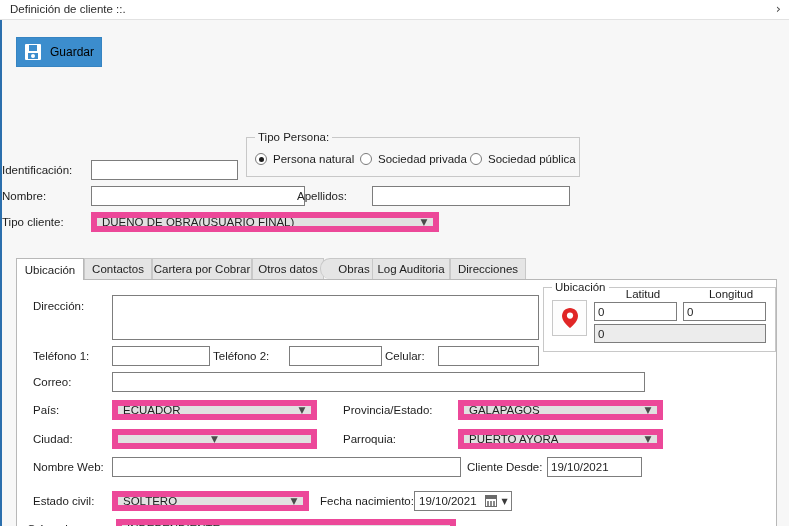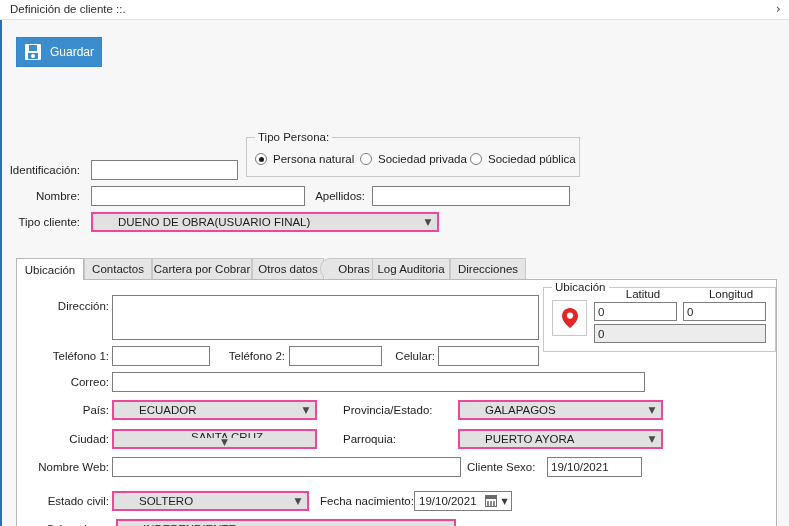--- a/index.html
+++ b/index.html
@@ -59,21 +59,21 @@
     width: 86px; height: 30px;
     background: #3c8dcd;
     border: 1px solid #3684c2;
     box-sizing: border-box;
     cursor: pointer;
     display: flex;
     align-items: center;
     padding-left: 8px;
   }
   #btn-guardar .glabel {
-    color: #ffffff;
+    color: #000000;
     font-size: 12px;
     margin-left: 9px;
     white-space: nowrap;
   }
   .floppy {
     width: 16px; height: 16px;
     position: relative;
     flex: 0 0 auto;
   }
   .floppy .shell {
@@ -148,21 +148,21 @@
     font-size: 11.5px;
     color: #1d1d1d;
   }
 
   
   .flabel {
     position: absolute;
     font-size: 11.5px;
     color: #1d1d1d;
     white-space: nowrap;
-    text-align: right;
+    text-align: left;
   }
   .flabel.left { text-align: left; }
 
   
   .tinput {
     position: absolute;
     background: #ffffff;
     border: 1px solid #7d7d7d;
     box-sizing: border-box;
     font-family: "Liberation Sans", sans-serif;
@@ -177,27 +177,26 @@
   textarea.tinput {
     resize: none;
     padding: 2px 3px;
     line-height: 14px;
   }
 
   
   .combo {
     position: absolute;
     background: #e1e1e1;
-    border: 2px solid #ec4899;
+    border: 6px solid #ec4899;
     box-sizing: border-box;
     display: flex;
     align-items: center;
     cursor: pointer;
     overflow: hidden;
-    padding-left: 20px;
   }
   .combo .ctext {
     font-size: 11.5px;
     color: #1d1d1d;
     padding-left: 5px;
     white-space: nowrap;
     overflow: hidden;
     flex: 1 1 auto;
   }
   .combo .carrow {
@@ -422,21 +421,21 @@
 
     <div class="flabel left" style="left:326px; top:153px; width:120px;">Parroquia:</div>
     <div class="combo" style="left:441px; top:149px; width:205px; height:20px;">
       <span class="ctext">PUERTO AYORA</span>
       <span class="carrow">▼</span>
     </div>
 
     <div class="flabel" style="left:16px; top:181px; width:76px;">Nombre Web:</div>
     <input class="tinput" style="left: 95px; top: 177px; width: 349px; height: 20px;" value="">
 
-    <div class="flabel left" style="left:450px; top:181px; width:90px;">Cliente Sexo:</div>
+    <div class="flabel left" style="left:450px; top:181px; width:90px;">Cliente Desde:</div>
     <input class="tinput" style="left: 530px; top: 177px; width: 95px; height: 20px;" value="19/10/2021">
 
     <div class="flabel" style="left:16px; top:215px; width:76px;">Estado civil:</div>
     <div class="combo" style="left:95px; top:211px; width:197px; height:20px;">
       <span class="ctext">SOLTERO</span>
       <span class="carrow">▼</span>
     </div>
 
     <div class="flabel left" style="left:303px; top:215px; width:105px;">Fecha nacimiento:</div>
     <div class="datebox" style="left:397px; top:211px; width:98px; height:20px;">

